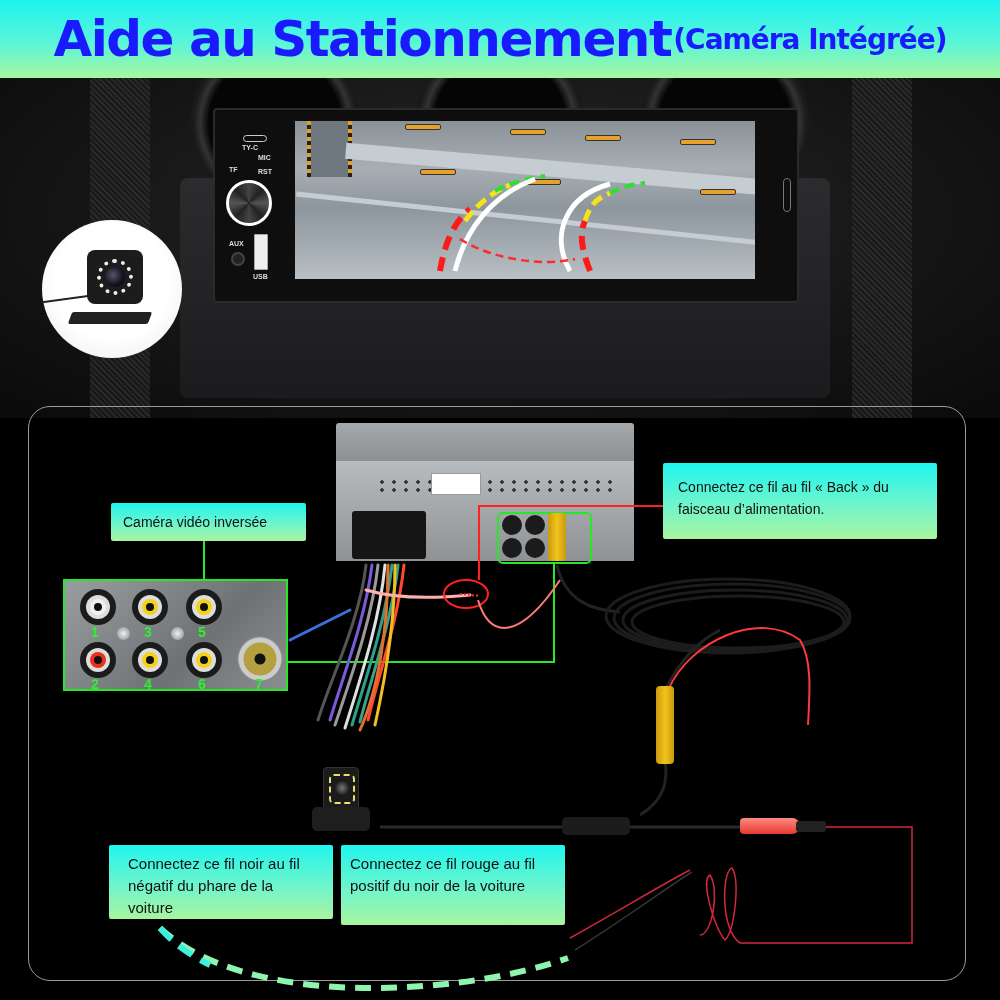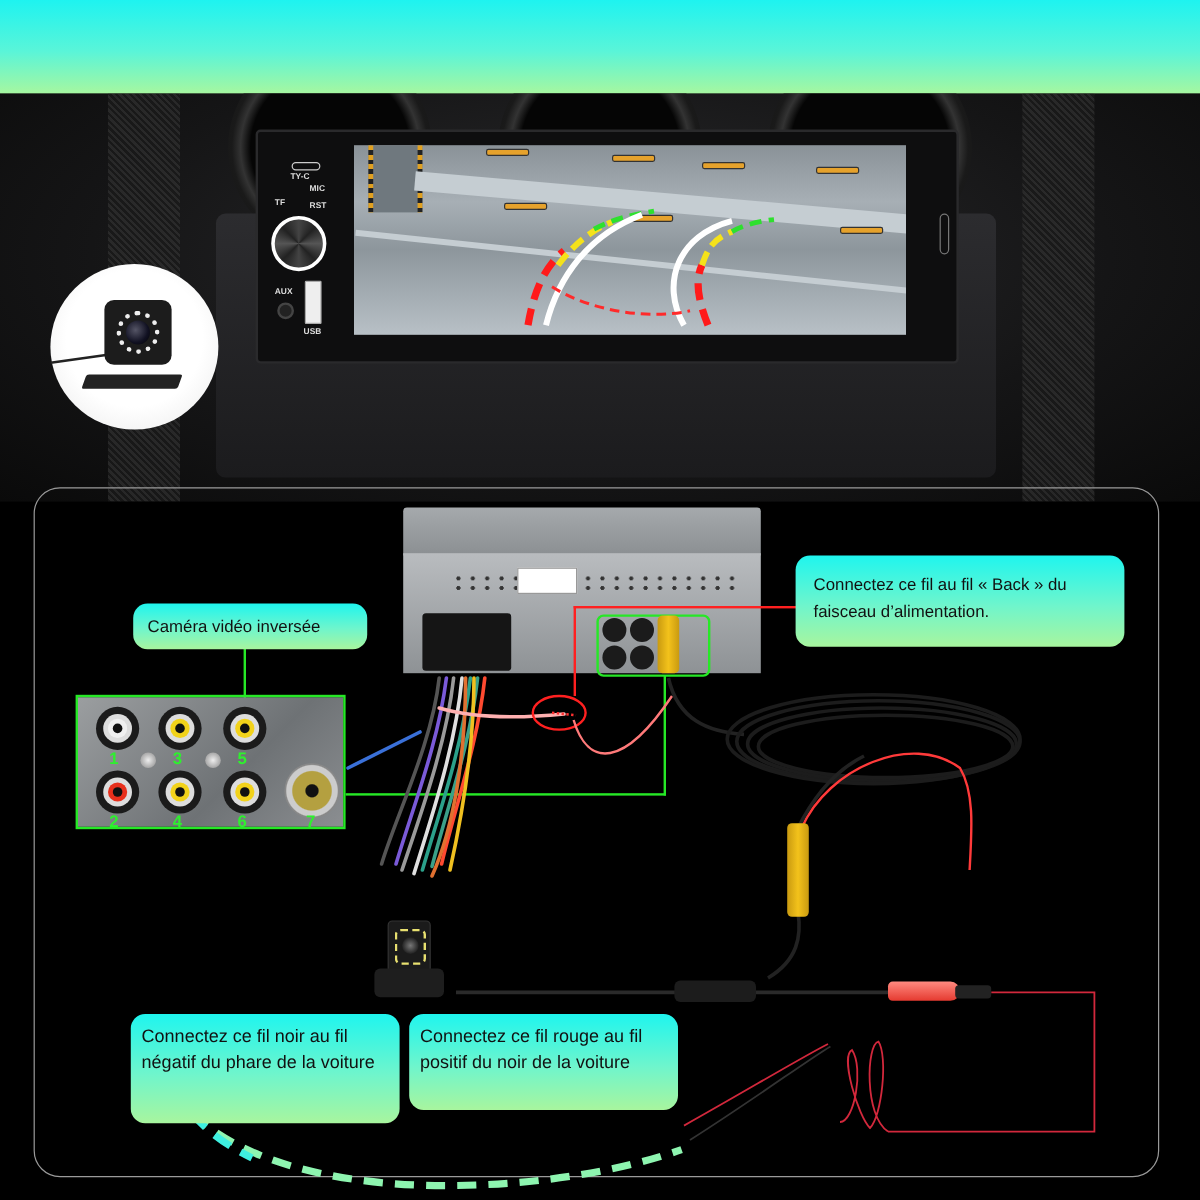--- a/index.html
+++ b/index.html
@@ -54,21 +54,21 @@
     border: 4px dotted #eee; }
   .cam-lens { position: absolute; left: 18px; top: 17px; width: 20px; height: 20px; border-radius: 50%;
     background: radial-gradient(circle at 40% 40%, #556 0, #112 60%, #000 100%); }
   .cam-mount { position: absolute; left: 28px; top: 92px; width: 80px; height: 12px; background: #222; transform: skewX(-20deg); border-radius: 2px; }
   .cam-cable { position: absolute; left: 0; top: 78px; width: 48px; height: 2px; background: #222; transform: rotate(-8deg); }
 
   
   .diagram { position: absolute; left: 28px; top: 406px; width: 938px; height: 575px;
     border: 1.5px solid #9a9a9a; border-radius: 22px; }
 
-  .bubble { position: absolute; border-radius: 12px;
+  .bubble { position: absolute; border-radius: 2px;
     background: linear-gradient(180deg, #1ff5ee 0%, #6ff5cc 55%, #a8f59e 100%);
     color: #111; font-size: 15px; line-height: 22px; }
   .bubble.small { font-size: 14px; }
 
   .unit { position: absolute; left: 336px; top: 423px; width: 298px; height: 142px; }
   .unit .top { position: absolute; left: 0; top: 0; width: 298px; height: 40px; background: linear-gradient(180deg, #a5a9ac, #8b8f92); border-radius: 3px 3px 0 0; }
   .unit .body { position: absolute; left: 0; top: 38px; width: 298px; height: 100px; background: linear-gradient(180deg, #b9bcbf, #8e9295); }
   .unit .vents { position: absolute; left: 40px; top: 55px; width: 240px; height: 16px;
     background: radial-gradient(circle, #333 1.5px, transparent 2px) 0 0/12px 8px; }
   .unit .label { position: absolute; left: 95px; top: 50px; width: 50px; height: 22px; background: #fff; border: 1px solid #999; }
@@ -98,20 +98,22 @@
   .splitter { position: absolute; left: 562px; top: 817px; width: 68px; height: 18px; background: #1c1c1c; border-radius: 5px; }
   .red-plug { position: absolute; left: 740px; top: 818px; width: 60px; height: 16px; background: linear-gradient(180deg, #ff8a80, #e53a30); border-radius: 4px 8px 8px 4px; }
   .black-plug { position: absolute; left: 796px; top: 821px; width: 30px; height: 11px; background: #222; border-radius: 3px; }
 
   svg.overlay { position: absolute; left: 0; top: 0; width: 1000px; height: 1000px; pointer-events: none; }
 </style>
 </head>
 <body>
 
 <div class="banner">
+  <span class="main">Aide au Stationnement</span>
+    <span class="sub">(Caméra Intégrée)</span>
 </div>
 
 <div class="dash">
   <div class="carbon" style="left:90px"></div>
   <div class="carbon" style="left:852px"></div>
   <div class="vent" style="left:190px"></div>
   <div class="vent" style="left:415px"></div>
   <div class="vent" style="left:640px"></div>
   <div class="bezel"></div>
 
@@ -292,18 +294,18 @@
     <div class="leds"></div>
     <div class="lens"></div>
   </div>
   <div class="bracket"></div>
 </div>
 
 <div class="splitter"></div>
 <div class="red-plug"></div>
 <div class="black-plug"></div>
 
-<div class="bubble" style="left:109px;top:845px;width:224px;height:91px;padding:8px 9px;">
+<div class="bubble" style="left:109px;top:845px;width:224px;height:74px;padding:8px 19px;">
   <span>Connectez ce fil noir au fil négatif du phare de la voiture</span>
 </div>
 <div class="bubble" style="left:341px;top:845px;width:224px;height:80px;padding:8px 9px;">
   <span>Connectez ce fil rouge au fil positif du noir de la voiture</span>
 </div>
 
 </body></html>

